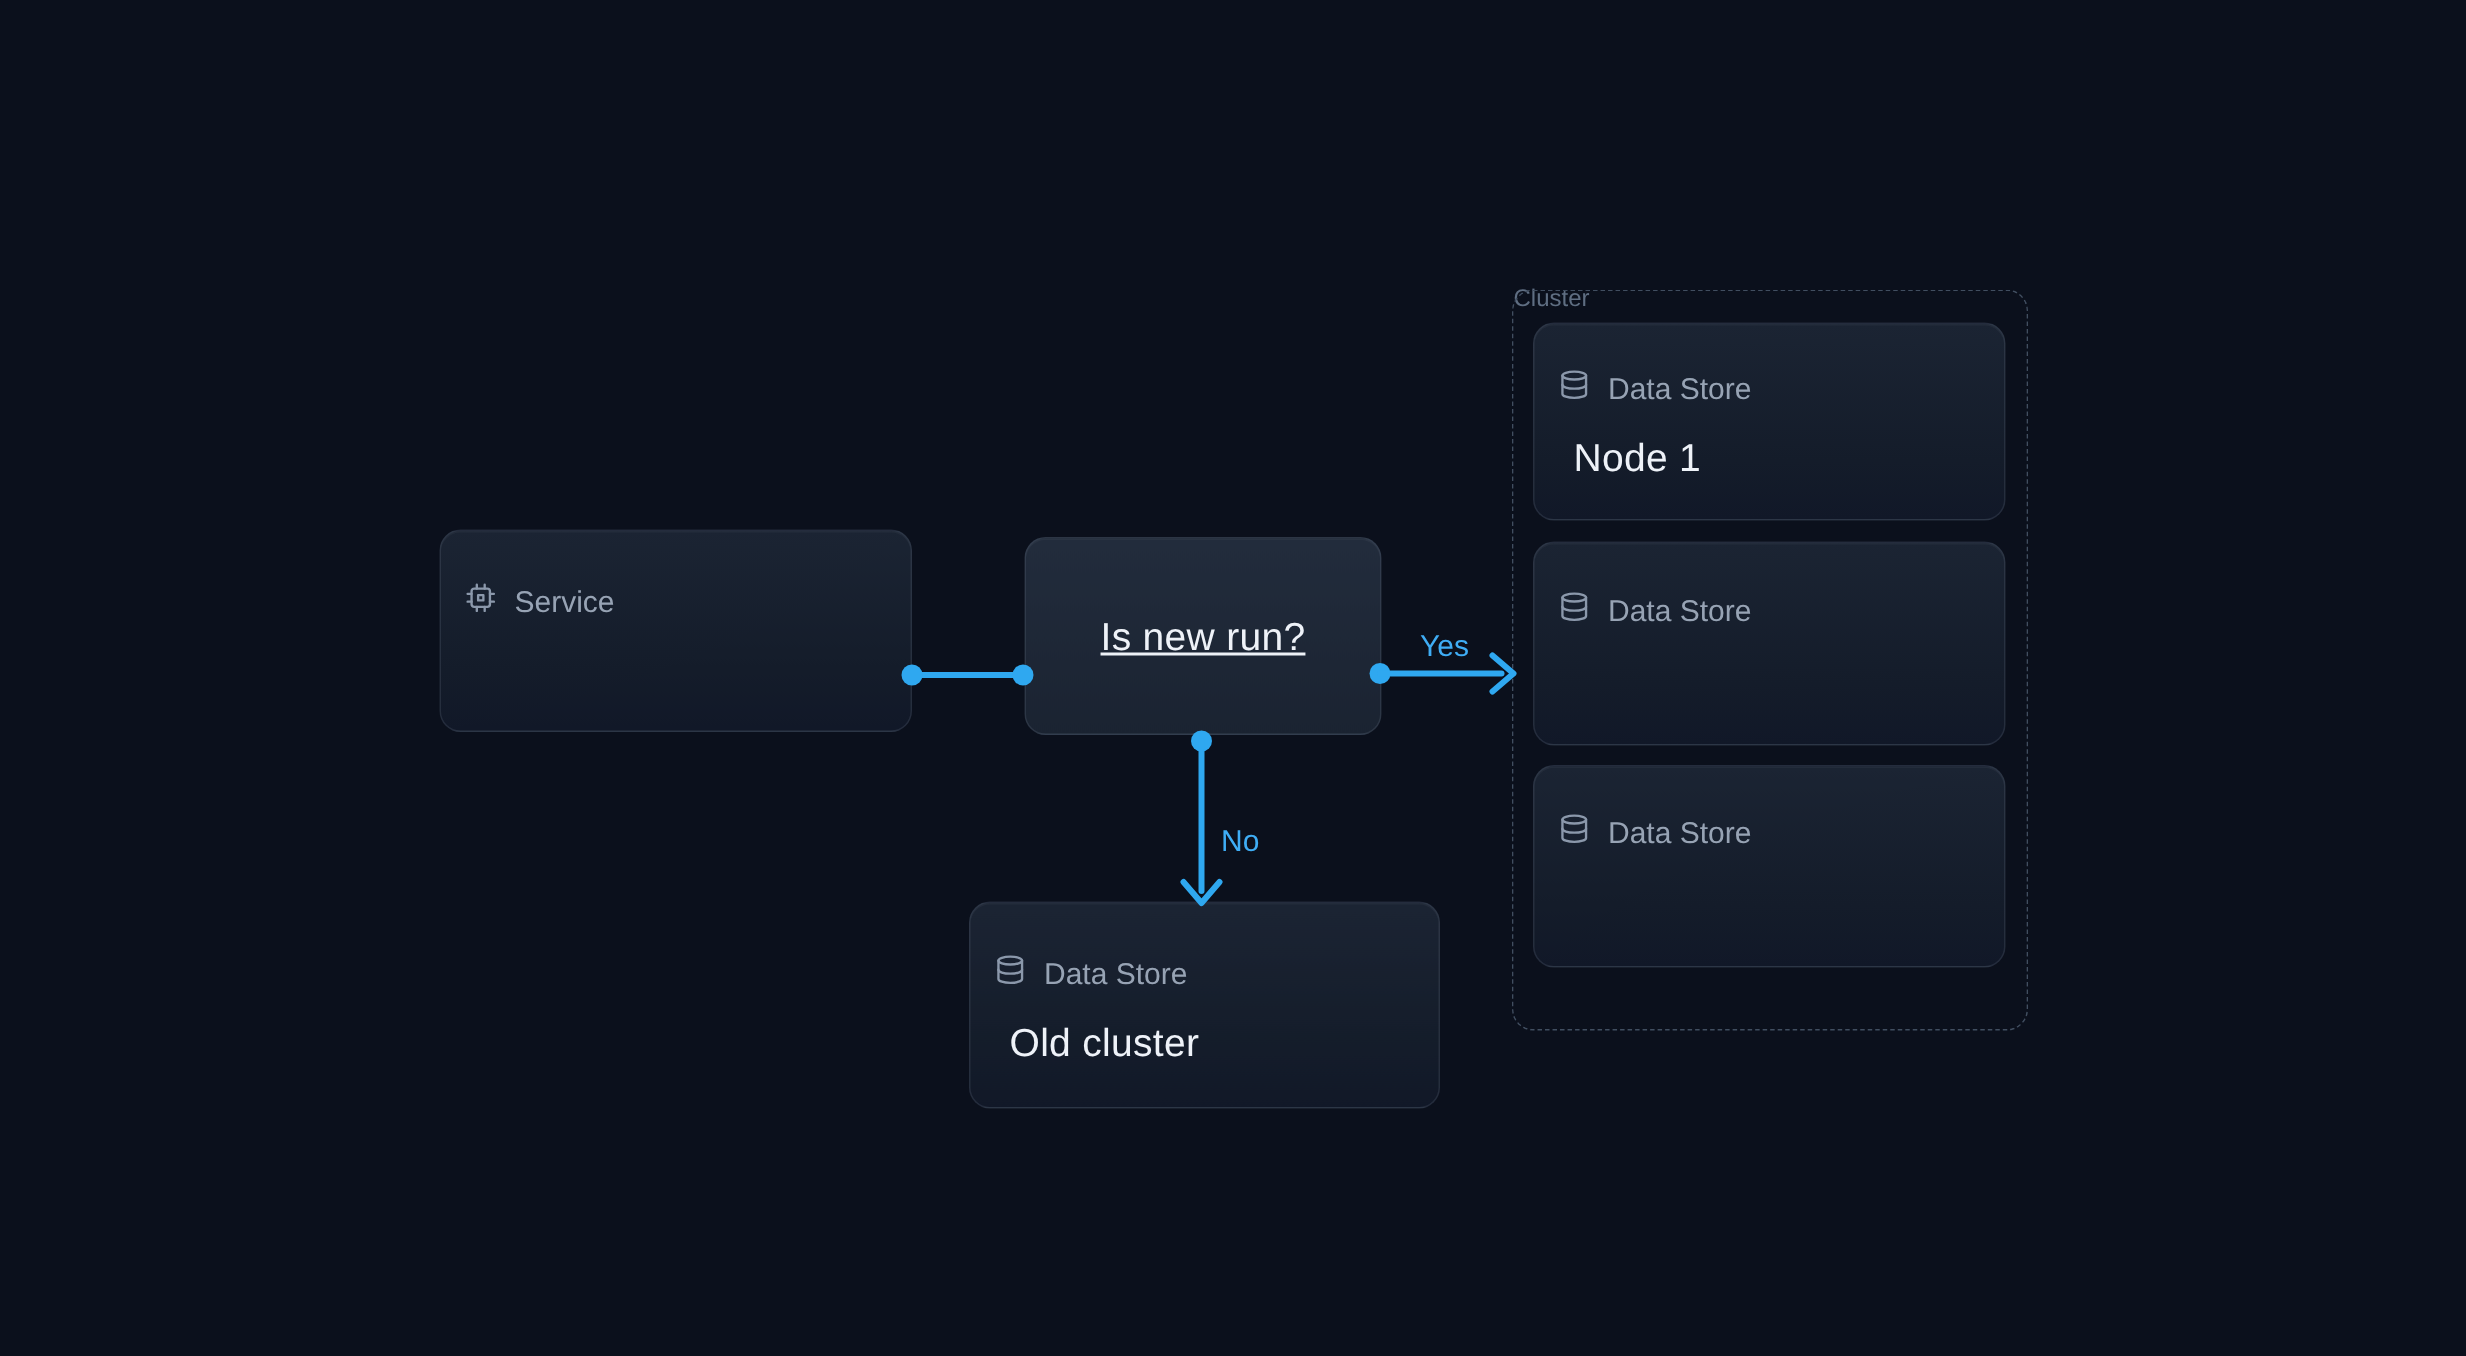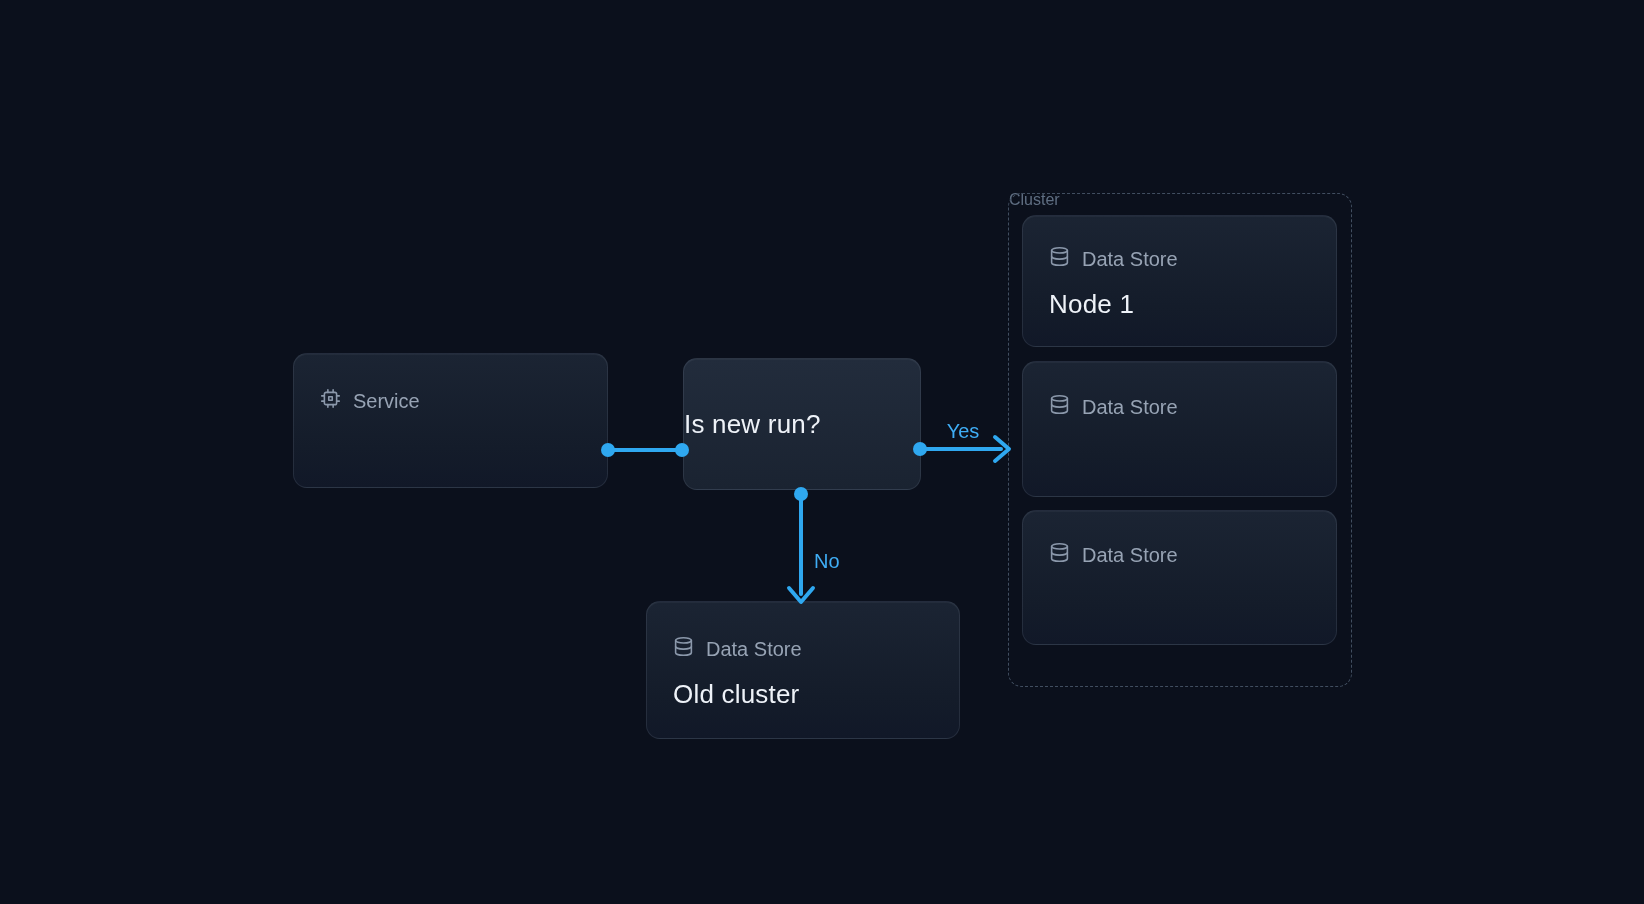--- a/index.html
+++ b/index.html
@@ -21,35 +21,35 @@
   }
   .card{
     position:absolute;
     border-radius:14px;
     background:linear-gradient(180deg,#1b2433 0%,#141c2a 70%,#111828 100%);
     border:1px solid var(--card-border);
     box-shadow:inset 0 1px 0 rgba(255,255,255,0.04);
   }
   .card .label-row{
     display:flex;align-items:center;gap:12px;
-    padding:34px 0 0 26px;
+    padding:34px 0 0 16px;
     color:var(--label-color);
     font-size:20px;line-height:24px;
   }
   .card .label-row svg{flex:0 0 auto;stroke:#8b98ab;}
   .card .title{
     padding:16px 0 0 26px;
     color:var(--title-color);
     font-size:26px;line-height:32px;
     letter-spacing:0.2px;
   }
   .decision{
     background:linear-gradient(180deg,#222c3c 0%,#1a2331 100%);
-    display:flex;align-items:center;
-    color:var(--title-color);font-size:26px;letter-spacing:0.2px;
+    display:flex;align-items:center;justify-content:center;
+    color:var(--title-color);font-size:26px;letter-spacing:0.2px;text-decoration:underline;
   }
   .cluster-label{
     position:absolute;left:1009px;top:160px;
     color:var(--muted-color);font-size:16px;line-height:20px;margin-top:30px;
   }
   .cluster-box{
     position:absolute;left:1008px;top:193px;width:344px;height:494px;
     border:1px dashed #414e60;border-radius:14px;
   }
   .edge-layer{

